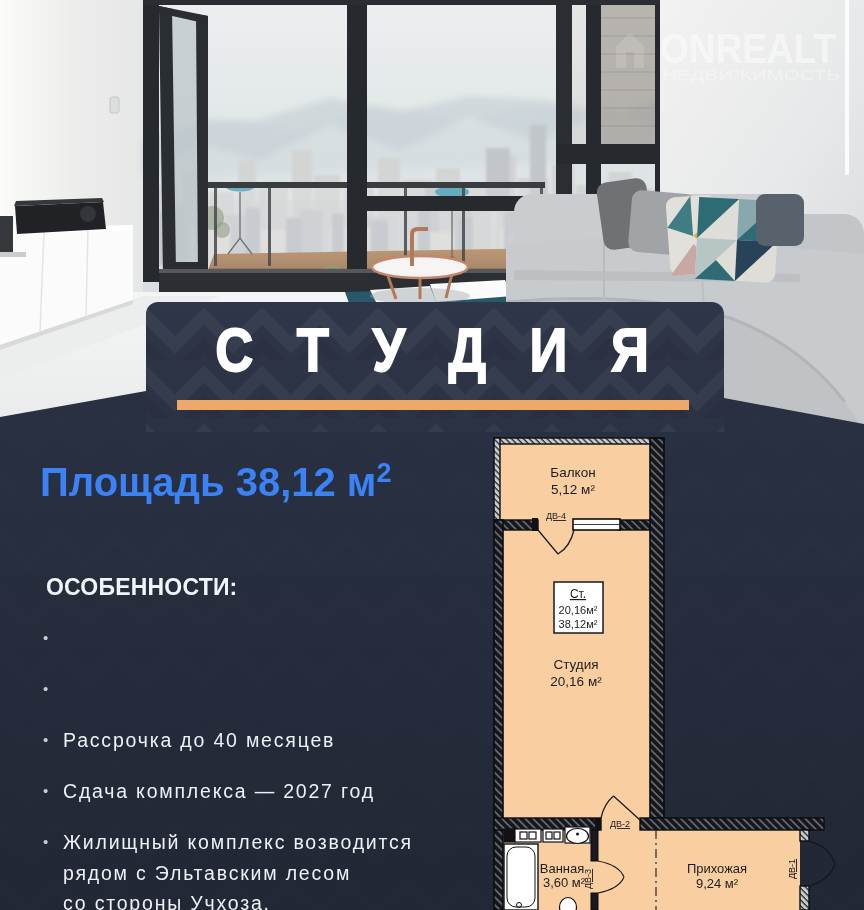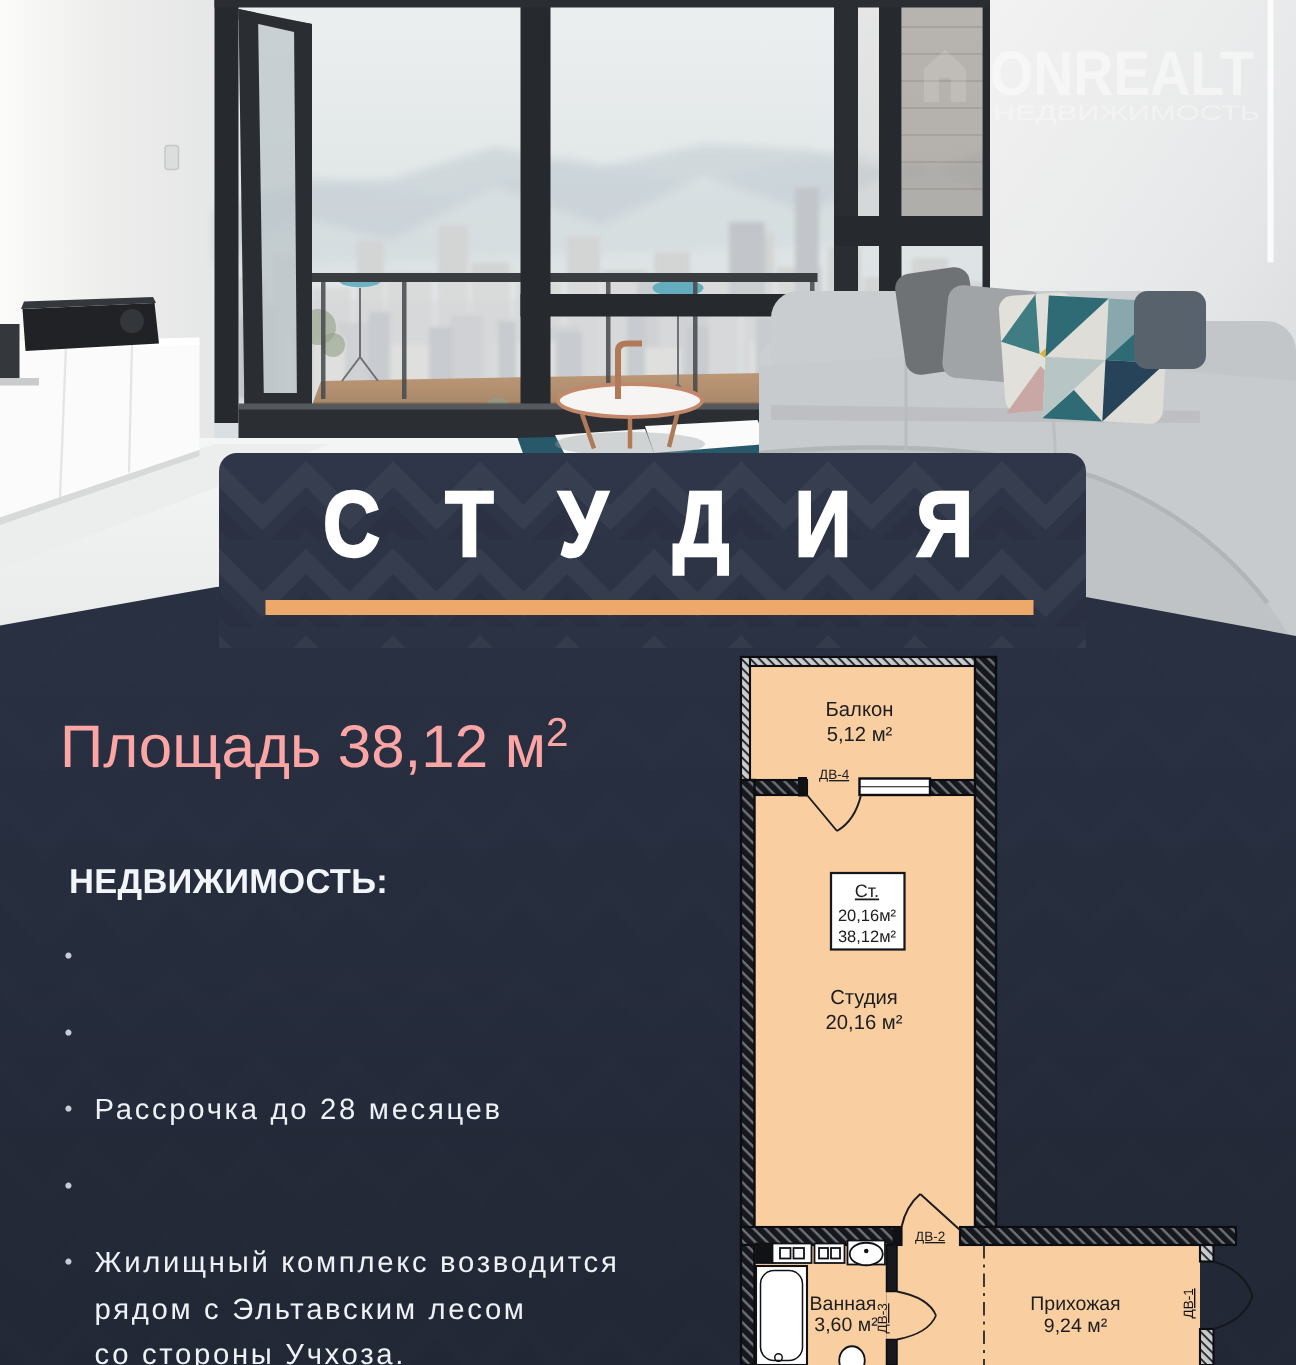--- a/index.html
+++ b/index.html
@@ -13,22 +13,22 @@
     clip-path:polygon(0 417px,146px 391px,724px 398px,864px 424px,864px 910px,0 910px);
   }
   
   .banner{
     position:absolute;left:146px;top:302px;width:578px;height:130px;
     border-radius:12px 12px 0 0;
     background:linear-gradient(180deg,#2f3649 0%,#2b3243 100%);overflow:hidden;
   }
   .bannerline{position:absolute;left:177px;top:400px;width:512px;height:10px;background:#eca969;}
   .h1{
-    position:absolute;left:40px;top:474px;width:520px;
-    color:#fca5a5;font-weight:normal;font-size:40px;line-height:48px;
+    position:absolute;left:40px;top:458px;width:520px;
+    color:#3b82f6;font-weight:bold;font-size:40px;line-height:48px;
   }
   .h1 sup{font-size:27px;vertical-align:baseline;position:relative;top:-14px;}
   .h2{
     position:absolute;left:46px;top:574px;color:#f2f5f9;font-weight:bold;
     font-size:23px;letter-spacing:.2px;
   }
   .feat{position:absolute;left:43px;top:623px;width:470px;color:#eef1f6;font-size:19.5px;letter-spacing:1.8px;}
   .feat .row{display:flex;margin-bottom:20.5px;line-height:30.5px;}
   .feat .b{width:20px;flex:0 0 20px;color:#c7cdd8;font-size:15px;line-height:30.5px;}
   svg text{font-family:"Liberation Sans", sans-serif;}
@@ -298,35 +298,36 @@
   </div>
 
   <svg class="abs" style="left:146px;top:302px;" width="578" height="100" viewBox="0 0 578 100">
     <text x="336.5" y="69" text-anchor="middle" textLength="510" lengthAdjust="spacing" transform="scale(0.85,1)" font-size="62" font-weight="bold" fill="#ffffff" stroke="#ffffff" stroke-width="1.8">С Т У Д И Я</text>
   </svg>
 
   <div class="bannerline"></div>
 
   <div class="h1">Площадь 38,12 м<sup>2</sup></div>
 
-  <div class="h2">НЕДВИЖИМОСТЬ:</div>
+  <div class="h2">ОСОБЕННОСТИ:</div>
 
   <div class="feat">
     <div class="row">
       <span class="b">•</span>
     </div>
     <div class="row">
       <span class="b">•</span>
     </div>
     <div class="row">
       <span class="b">•</span>
-      <span>Рассрочка до 28 месяцев</span>
+      <span>Рассрочка до 40 месяцев</span>
     </div>
     <div class="row">
       <span class="b">•</span>
+      <span>Сдача комплекса — 2027 год</span>
     </div>
     <div class="row">
       <span class="b">•</span>
       <span>Жилищный комплекс возводится<br>рядом с Эльтавским лесом<br>со стороны Учхоза.</span>
     </div>
   </div>
 
   <svg class="abs" style="left:480px;top:430px;" width="384" height="480" viewBox="0 0 384 480">
     <defs>
       <pattern id="hw" width="5.5" height="5.5" patternUnits="userSpaceOnUse" patternTransform="rotate(45)">

